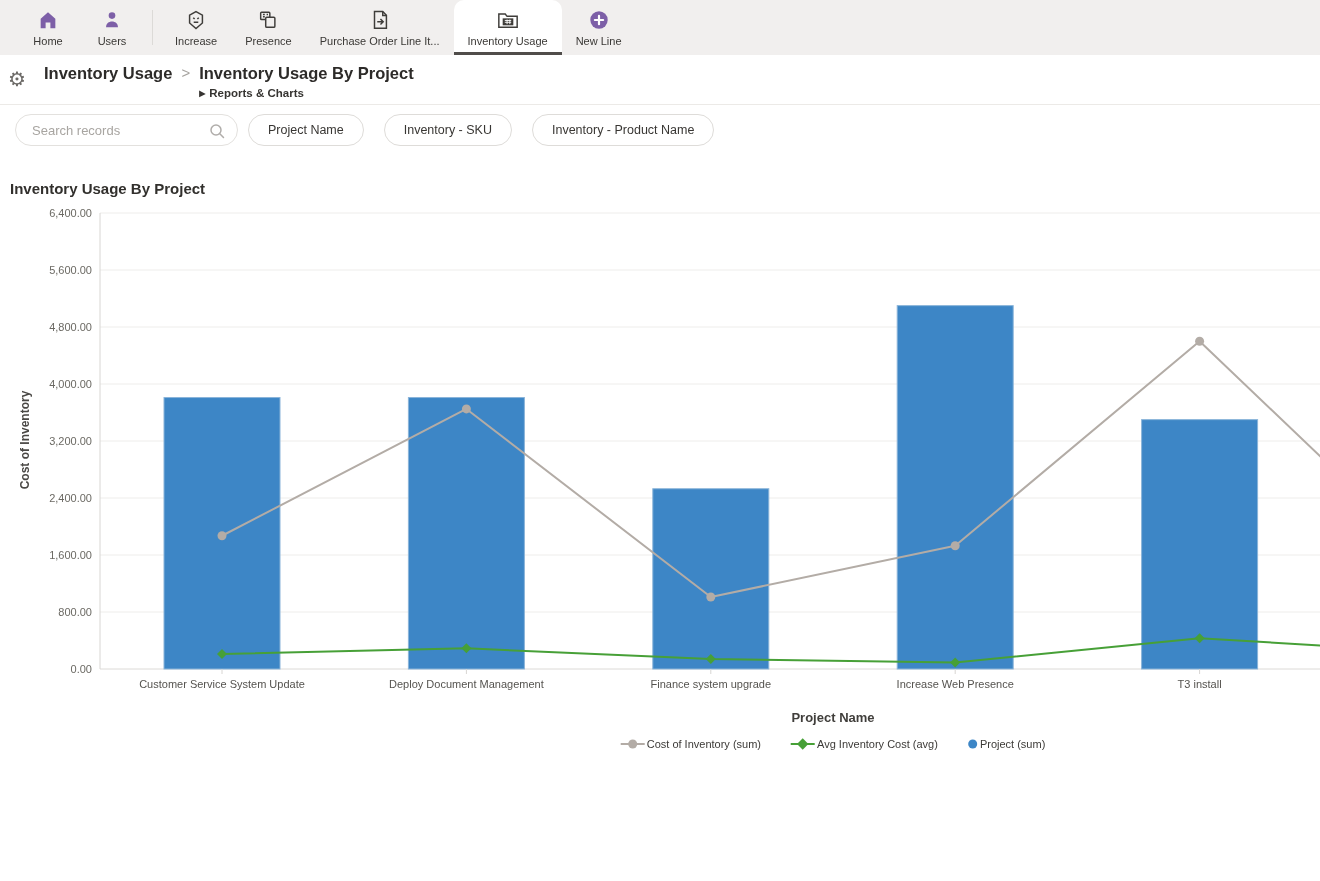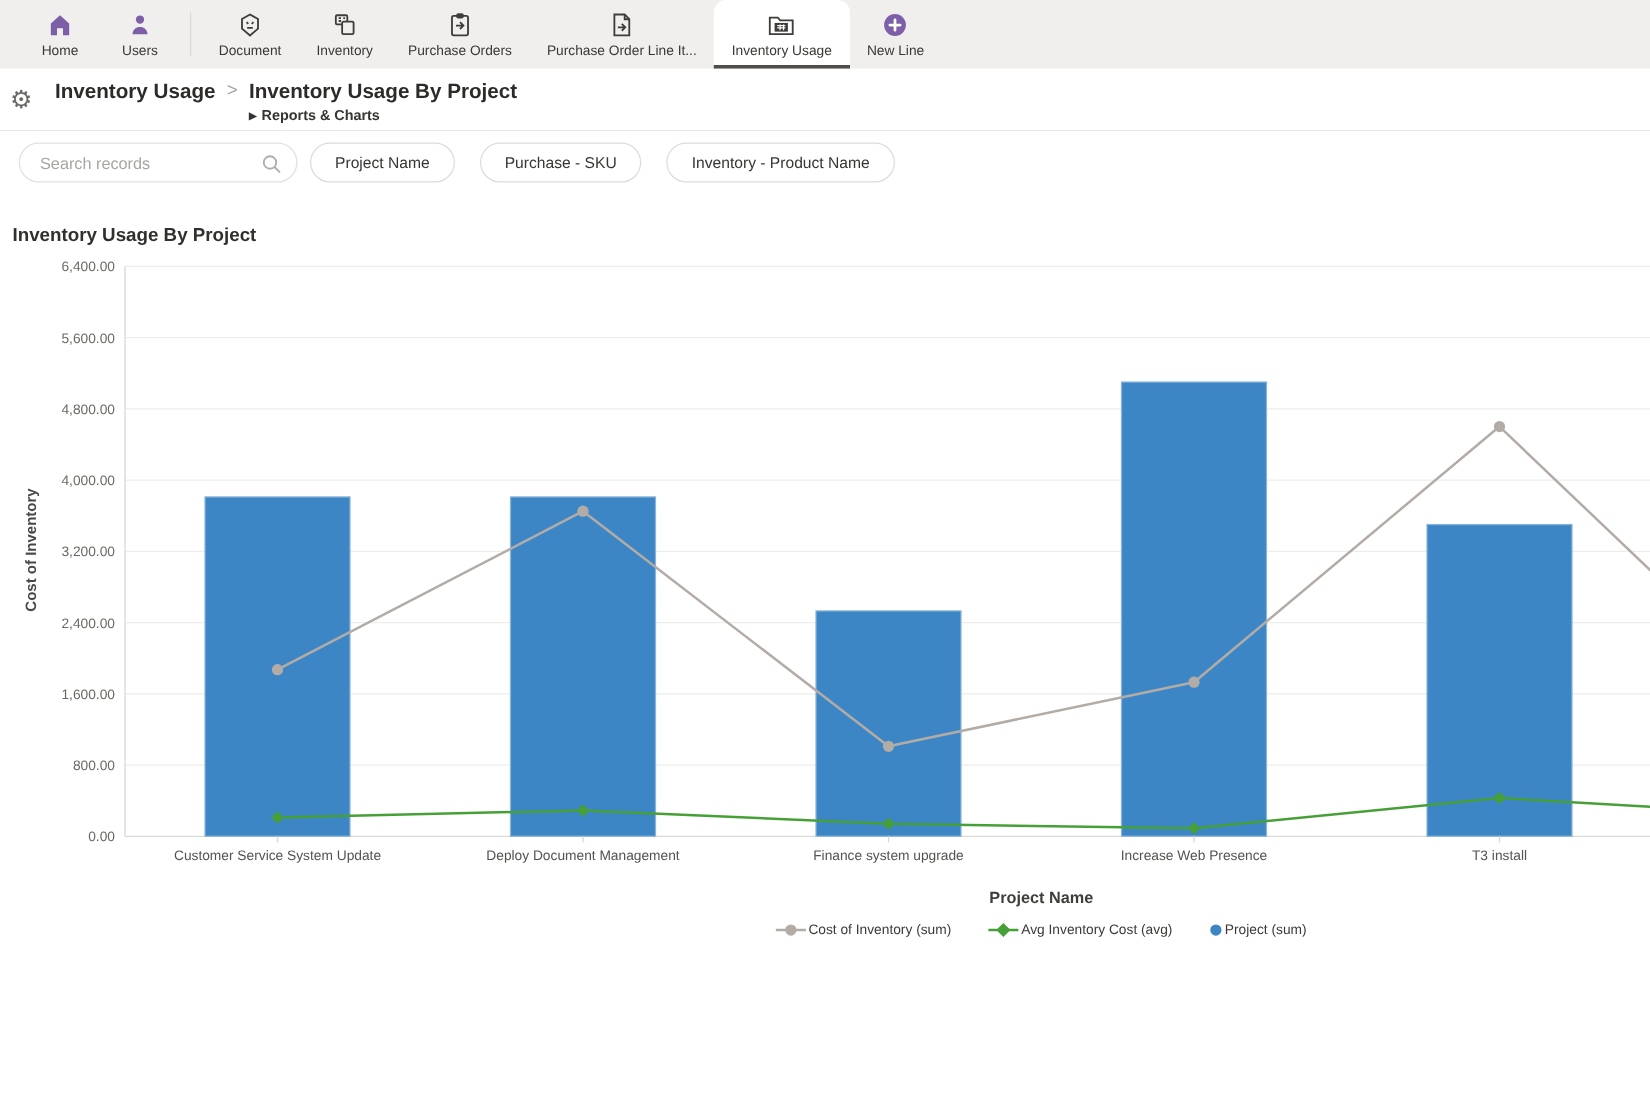--- a/index.html
+++ b/index.html
@@ -95,41 +95,31 @@
                  <span class="nv-label">Users</span>
     </div>
     <div class="nav-divider"></div>
     <div class="nav-item">
       <span class="nv-icon">
         <svg width="22" height="22" viewBox="0 0 24 24" fill="none" stroke="#3f3d3a" stroke-width="1.6">
           <path d="M12 2.8l7 4v8.4l-7 6-7-6V6.8z"></path>
           <path d="M9 9.5l1.5 1.5M15 9.5L13.5 11M9.5 14.5h5"></path>
         </svg>
       </span>
-                 <span class="nv-label">Document</span>
+                 <span class="nv-label">Increase</span>
     </div>
     <div class="nav-item">
       <span class="nv-icon">
         <svg width="22" height="22" viewBox="0 0 24 24" fill="none" stroke="#3f3d3a" stroke-width="1.6">
           <rect x="4" y="3.5" width="10" height="8" rx="1"></rect>
           <path d="M6.5 6h2M6.5 8.5h2M10.5 6h1.5"></path>
           <rect x="9.5" y="9" width="10" height="11" rx="1.2" fill="#f1efee"></rect>
         </svg>
       </span>
-                 <span class="nv-label">Inventory</span>
-    </div>
-    <div class="nav-item">
-      <span class="nv-icon">
-        <svg width="22" height="22" viewBox="0 0 24 24" fill="none" stroke="#3f3d3a" stroke-width="1.6">
-          <rect x="5" y="4" width="14" height="17" rx="1.5"></rect>
-          <rect x="9.5" y="2.5" width="5" height="3" rx="1" fill="#3f3d3a"></rect>
-          <path d="M8.5 12.5h6M12 9.5l3 3-3 3"></path>
-        </svg>
-      </span>
-                 <span class="nv-label">Purchase Orders</span>
+                 <span class="nv-label">Presence</span>
     </div>
     <div class="nav-item">
       <span class="nv-icon">
         <svg width="22" height="22" viewBox="0 0 24 24" fill="none" stroke="#3f3d3a" stroke-width="1.6">
           <path d="M6 2.8h9l4 4V21H6z"></path>
           <path d="M15 3v4h4"></path>
           <path d="M9 14h6M12.5 11l3 3-3 3"></path>
         </svg>
       </span>
                  <span class="nv-label">Purchase Order Line It...</span>
@@ -176,21 +166,21 @@
 <div class="filterbar">
   <div class="search-pill">
     <input type="text" placeholder="Search records" style="">
     <svg class="mag" width="16" height="16" viewBox="0 0 16 16">
       <circle cx="7" cy="7" r="5" fill="none" stroke="#b0adaa" stroke-width="1.5"></circle>
       <line x1="10.8" y1="10.8" x2="14.5" y2="14.5" stroke="#b0adaa" stroke-width="1.5" stroke-linecap="round"></line>
     </svg>
   </div>
   <div class="chips" id="chips">
       <button class="chip">Project Name</button>
-      <button class="chip">Purchase - SKU</button>
+      <button class="chip">Inventory - SKU</button>
       <button class="chip">Inventory - Product Name</button>
     </div>
 </div>
 
 <div class="chart-title">Inventory Usage By Project</div>
 <div class="y-axis-title">Cost of Inventory</div>
 <svg id="chart" width="1320" height="500">
     <line x1="100" y1="464" x2="1320" y2="464" stroke="#dcdad7" stroke-width="1"></line>
     <text x="92" y="468" text-anchor="end" font-size="11" fill="#6b6963">0.00</text>
     <line x1="100" y1="407" x2="1320" y2="407" stroke="#eeedeb" stroke-width="1"></line>

